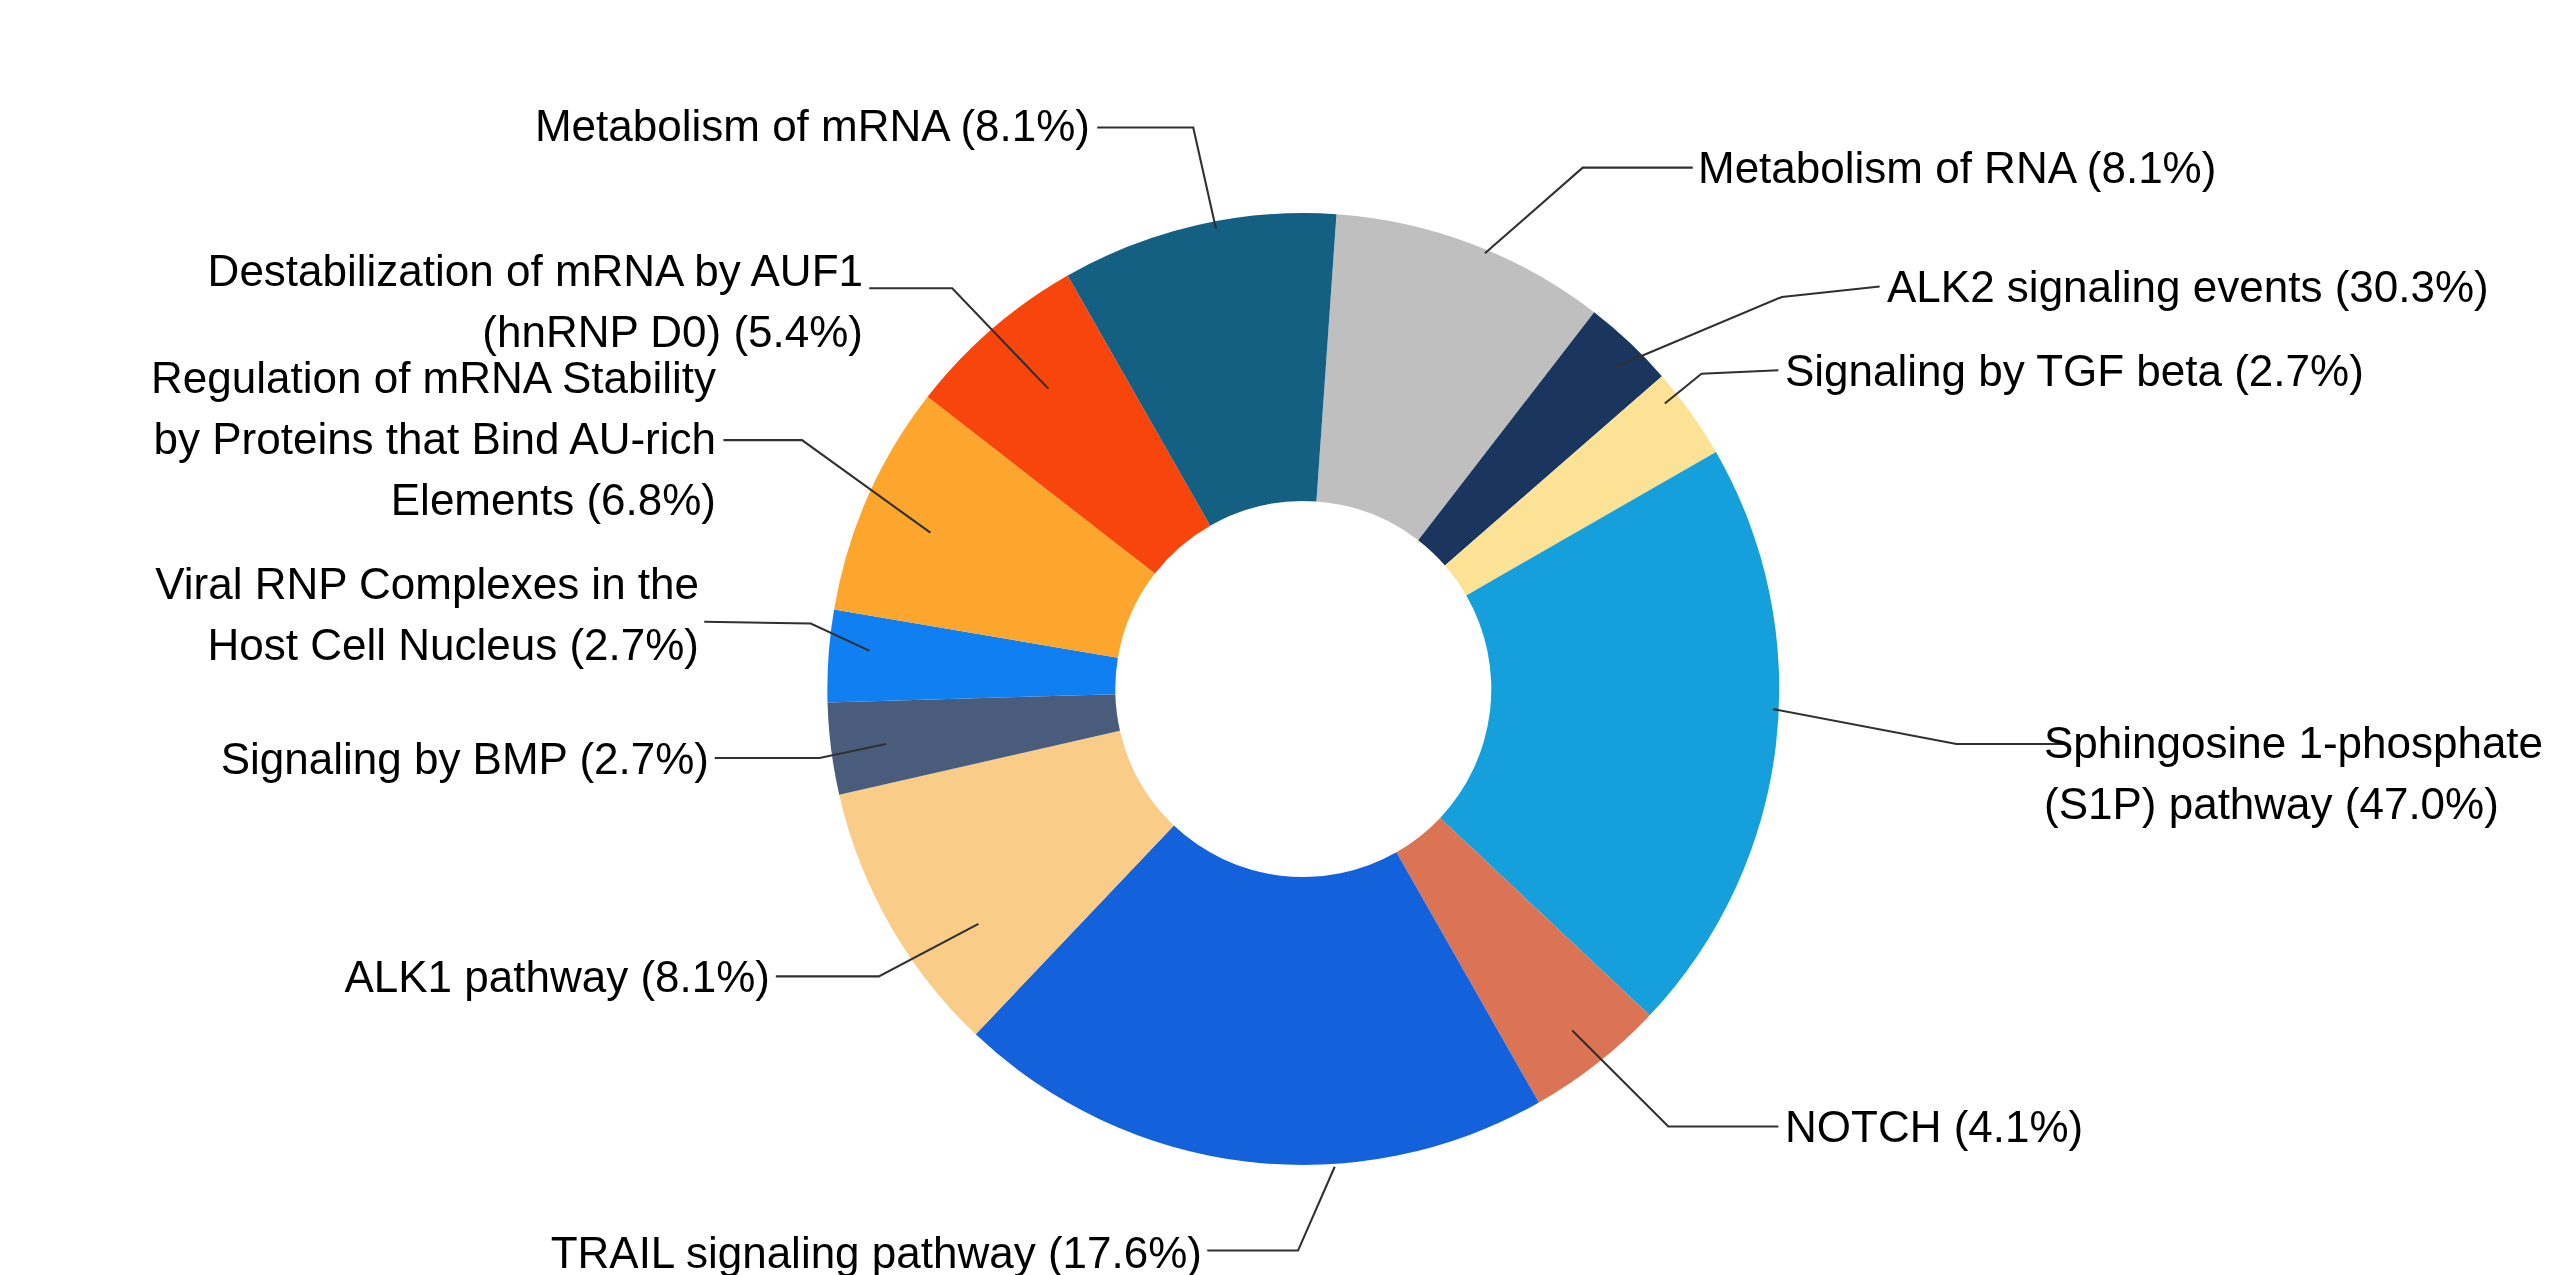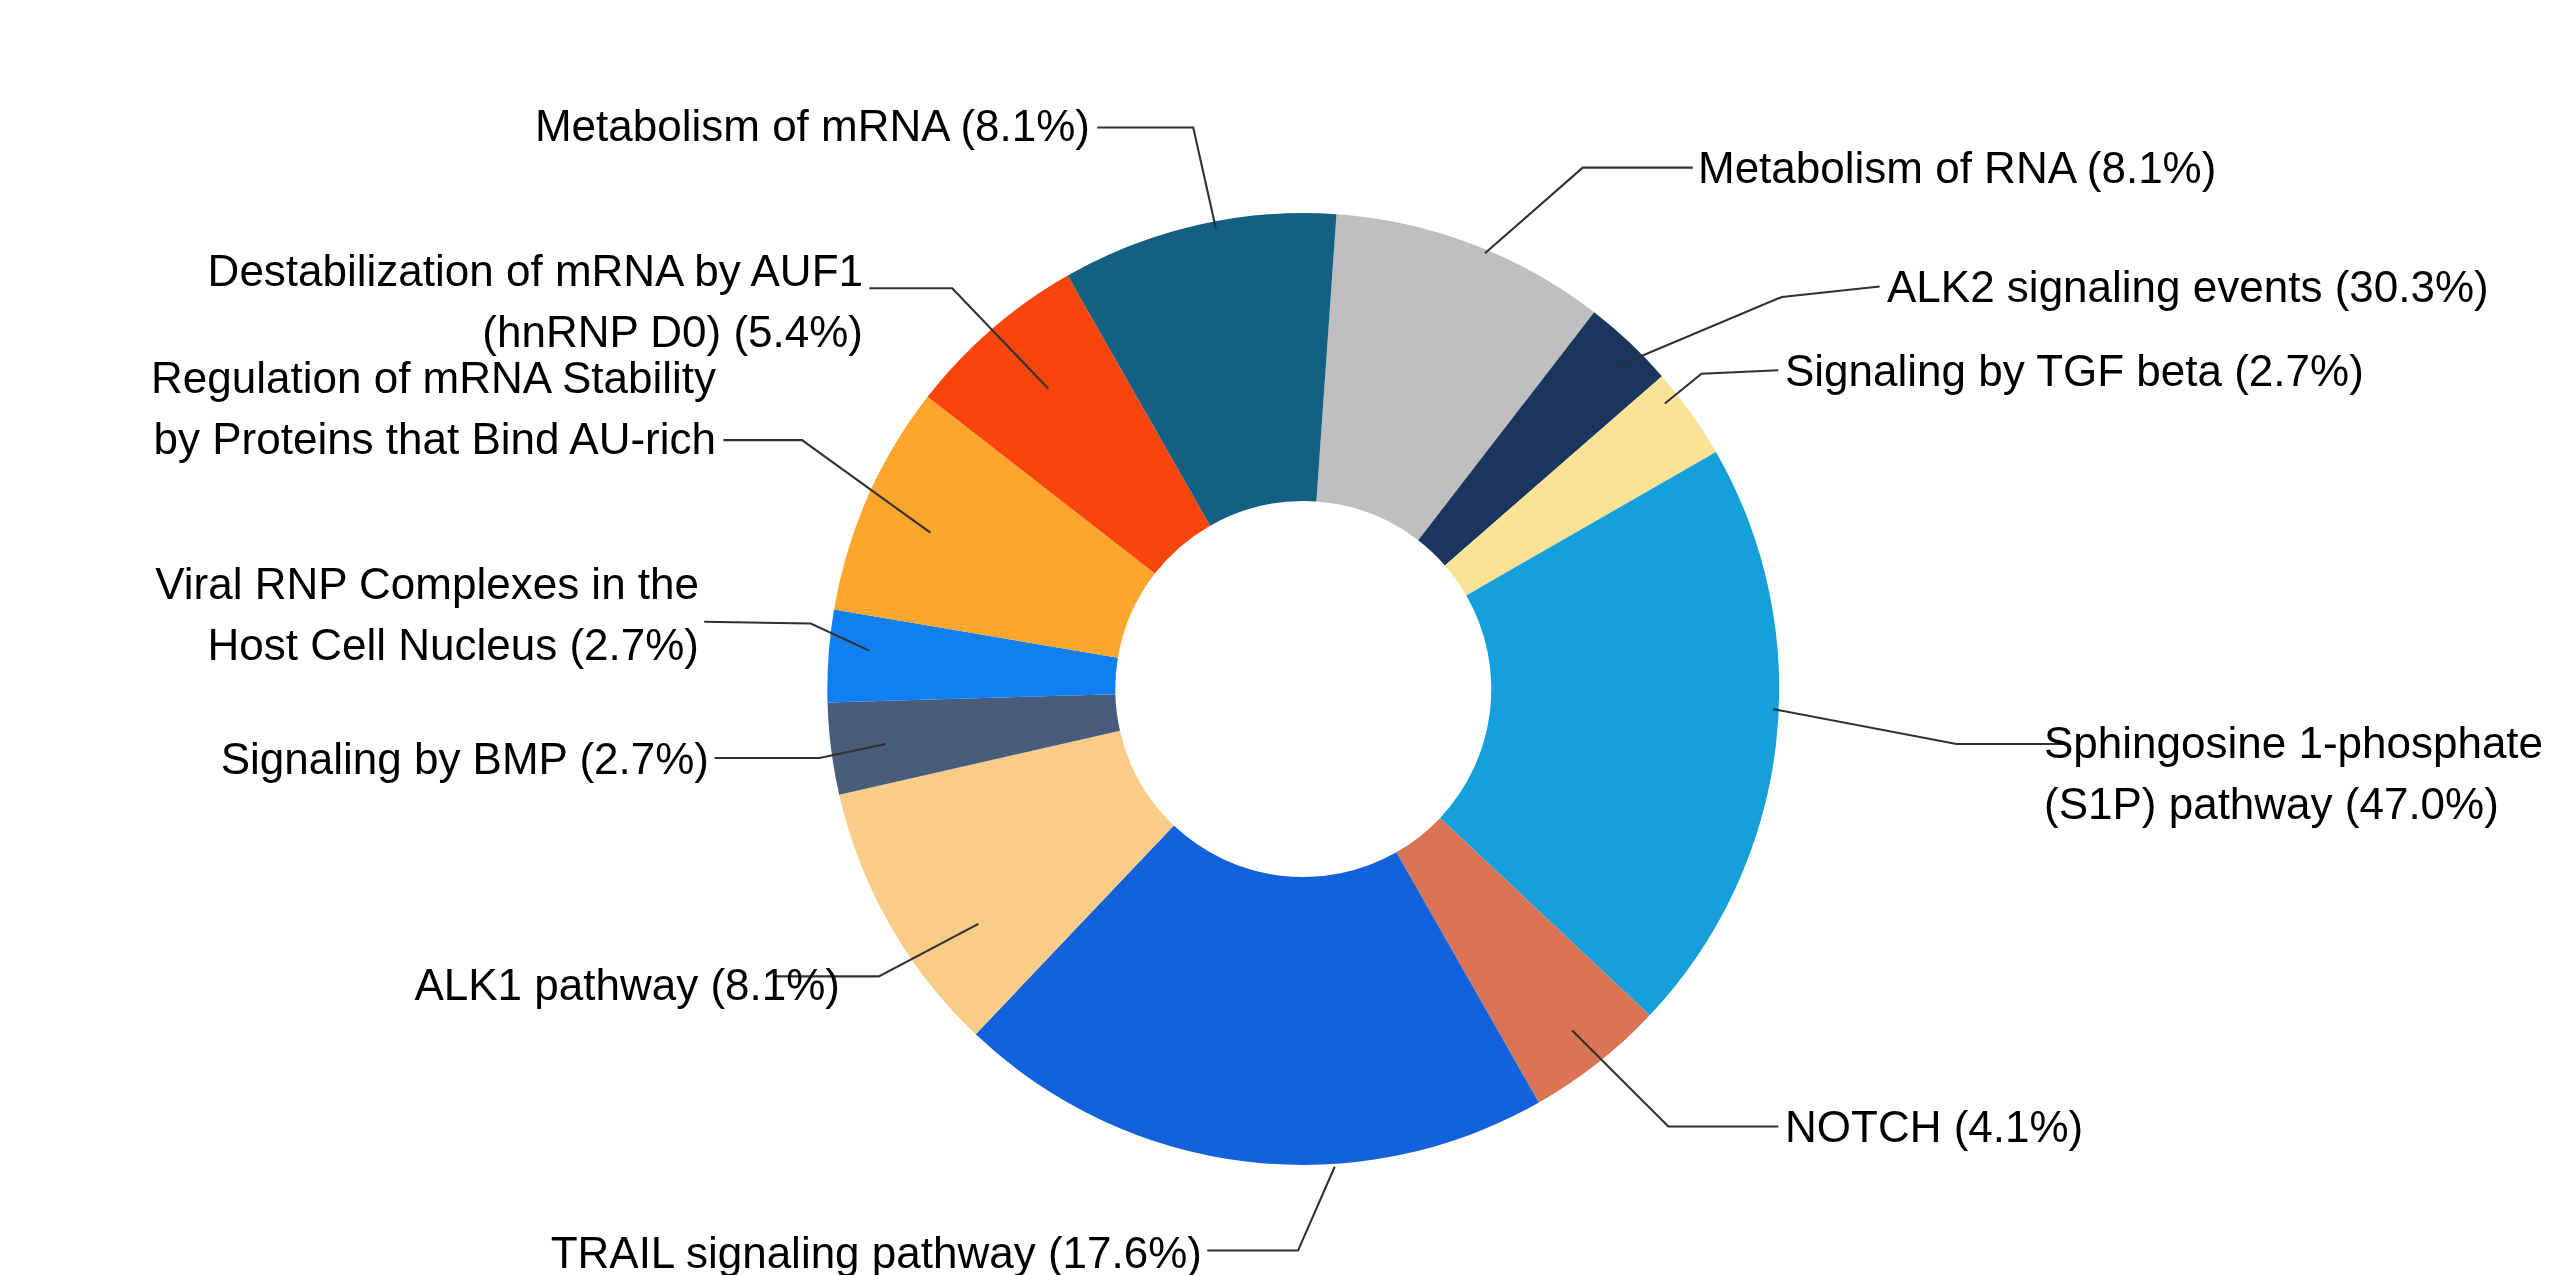--- a/index.html
+++ b/index.html
@@ -87,29 +87,30 @@
   <div class="callout right" style="right:1486px; top:95px;">
     <span class="line">Metabolism of mRNA (8.1%)</span>
   </div>
   <div class="callout right" style="right:1713px; top:240px;">
     <span class="line">Destabilization of mRNA by AUF1</span>
     <span class="line">(hnRNP D0) (5.4%)</span>
   </div>
   <div class="callout right" style="right:1860px; top:347px;">
     <span class="line">Regulation of mRNA Stability</span>
     <span class="line">by Proteins that Bind AU-rich</span>
+    <span class="line">Elements (6.8%)</span>
   </div>
   <div class="callout right" style="right:1877px; top:553px;">
     <span class="line">Viral RNP Complexes in the</span>
     <span class="line">Host Cell Nucleus (2.7%)</span>
   </div>
   <div class="callout right" style="right:1867px; top:728px;">
     <span class="line">Signaling by BMP (2.7%)</span>
   </div>
-  <div class="callout right" style="right:1736px; top:946px;margin-top:8px;">
+  <div class="callout right" style="right:1806px; top:946px;">
     <span class="line">ALK1 pathway (8.1%)</span>
   </div>
   <div class="callout right" style="right:1374px; top:1222px;">
     <span class="line">TRAIL signaling pathway (17.6%)</span>
   </div>
 
   <div class="callout left" style="left:1698px; top:137px;text-align:center;">
     <span class="line">Metabolism of RNA (8.1%)</span>
   </div>
   <div class="callout left" style="left:1887px; top:256px;">

